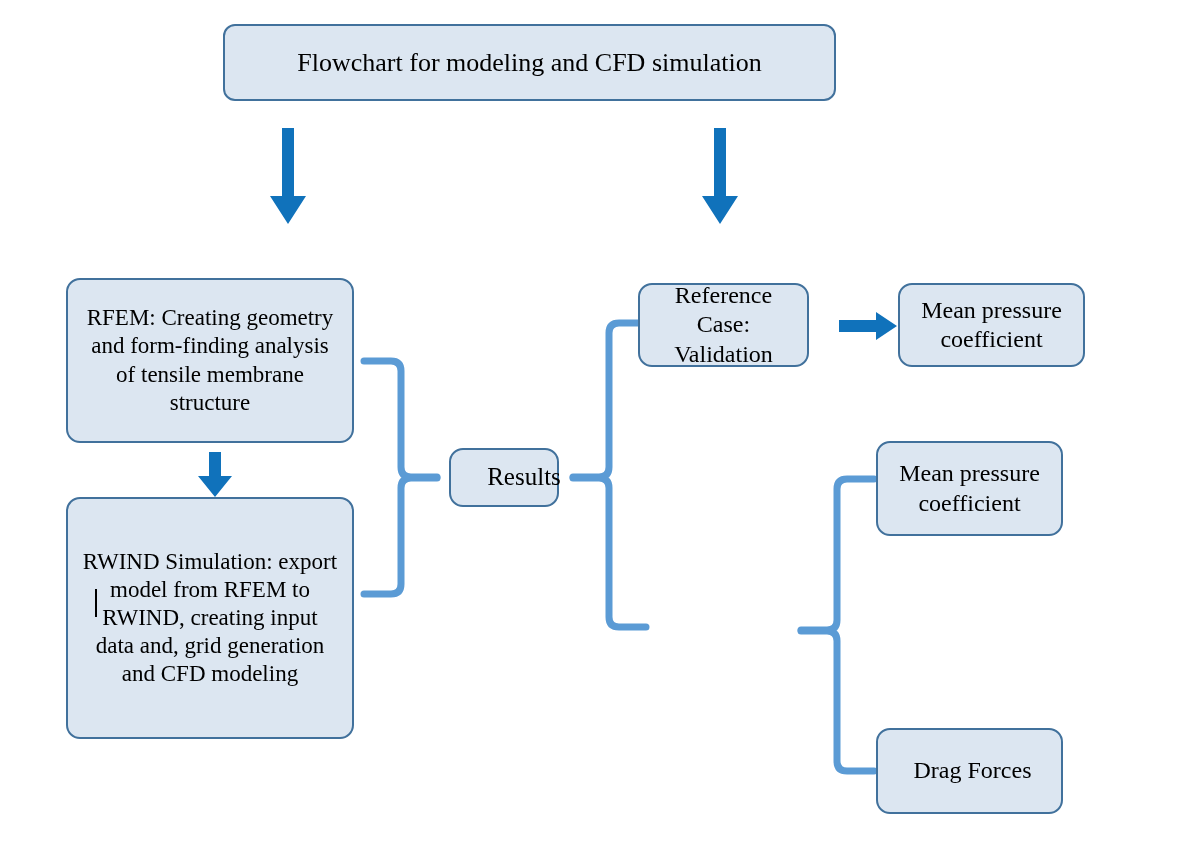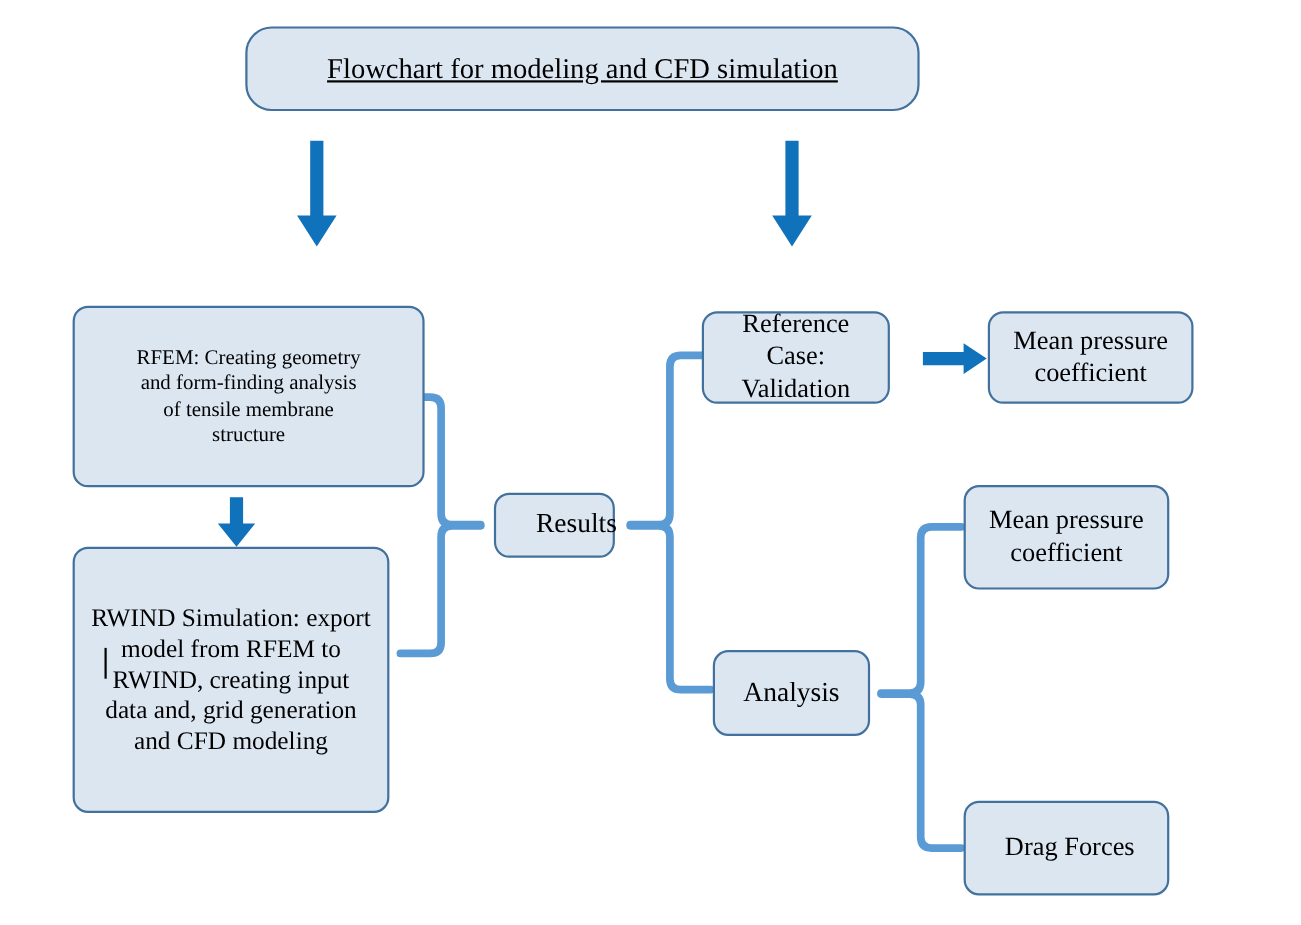--- a/index.html
+++ b/index.html
@@ -20,21 +20,21 @@
     border-radius:14px;
     display:flex;
     align-items:center;
     justify-content:center;
     text-align:center;
     color:#000000;
     line-height:1.22;
     padding:2px 6px;
     white-space:pre-line;
   }
-  .node.title{border-radius:24px;text-decoration:underline;}
+  .node.title{border-radius:12px;}
 
   svg.conn{position:absolute;left:0;top:0;width:1183px;height:841px;overflow:visible;pointer-events:none;}
   .brace{fill:none;stroke:#5b9bd5;stroke-width:7;stroke-linecap:round;stroke-linejoin:round;}
   .arrow-body{fill:#1072bb;}
   .caret{position:absolute;background:#000;width:2px;}
 </style>
 </head>
 <body>
 
 <div id="canvas">
@@ -68,42 +68,41 @@
     </g>
 
     <g>
       <path class="brace" d="M874 479 L847 479 Q837 479 837 489 L837 620 Q837 630 827 630 L801 630"></path>
       <path class="brace" d="M874 771 L847 771 Q837 771 837 761 L837 641 Q837 631 827 631 L801 631"></path>
     </g>
   </svg>
 
   <div class="node title" style="left:223px;top:24px;width:613px;height:77px;font-size:26px;">Flowchart for modeling and CFD simulation</div>
 
-  <div class="node" style="left:66px;top:278px;width:320px;height:165px;font-size:19px;">RFEM: Creating geometry
+  <div class="node" style="left:66px;top:278px;width:288px;height:165px;font-size:23px;">RFEM: Creating geometry
 and form-finding analysis
 of tensile membrane
 structure</div>
 
   <div class="node" style="left:66px;top:497px;width:288px;height:242px;font-size:23px;">RWIND Simulation: export
 model from RFEM to
 RWIND, creating input
 data and, grid generation
 and CFD modeling</div>
 
   <div class="caret" style="left:95px;top:589px;height:28px;"></div>
 
   <div class="node" style="left:449px;top:448px;width:110px;height:59px;font-size:25px;padding-left:46px;">Results</div>
 
   <div class="node" style="left:638px;top:283px;width:171px;height:84px;font-size:24px;">Reference Case:
 Validation</div>
 
   <div class="node" style="left:898px;top:283px;width:187px;height:84px;font-size:24px;">Mean pressure
 coefficient</div>
 
-  <div class="node" style="left:648px;top:591px;width:143px;height:78px;font-size:25px;">Analysis</div>
 
   <div class="node" style="left:876px;top:441px;width:187px;height:95px;font-size:24px;">Mean pressure
 coefficient</div>
 
 
   <div class="node" style="left:876px;top:728px;width:187px;height:86px;font-size:24px;padding-left:12px;">Drag Forces</div>
 
 </div>
 
 </body></html>

